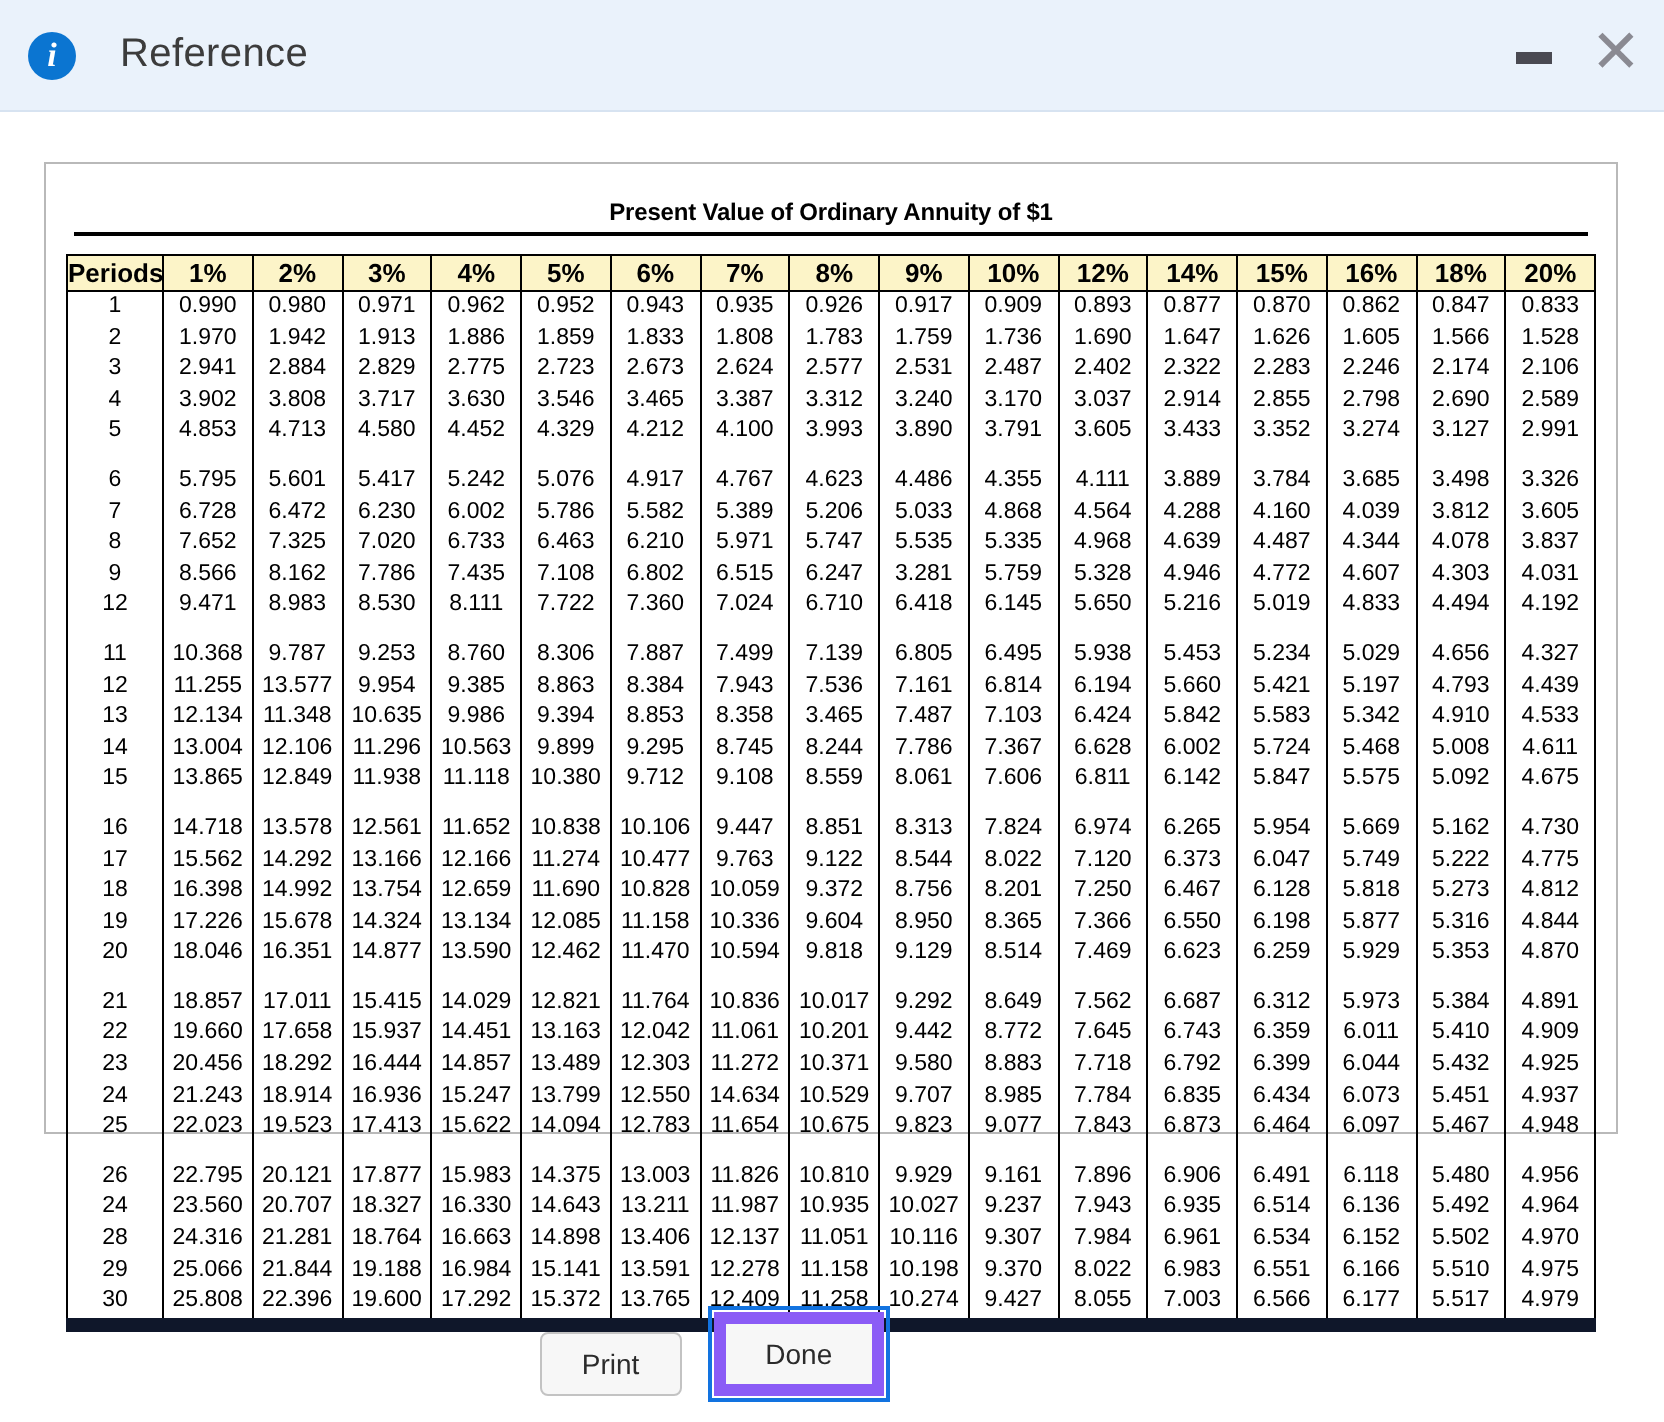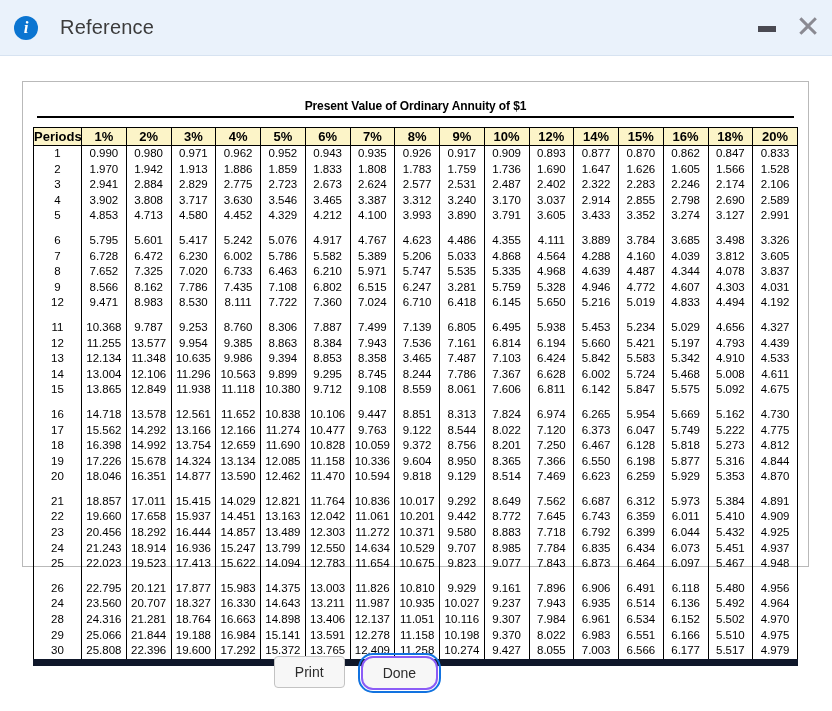--- a/index.html
+++ b/index.html
@@ -154,39 +154,39 @@
   col.c-period { width: 48px; }
 
   
   #footer {
     position: absolute;
     left: 0;
     top: 600px;
     width: 712px;
     display: flex;
     justify-content: center;
-    align-items: flex-start;
+    align-items: flex-end;
     gap: 16px;
   }
   .btn {
     font-family: "Liberation Sans", sans-serif;
     font-size: 14px;
     color: #2b2b2b;
     background: #f7f7f7;
     border: 1px solid #c3c3c3;
     border-radius: 4px;
     padding: 7px 20px;
     min-width: 62px;
     cursor: pointer;
   }
   .btn.focused {
-    border: 2px solid #8b5cf6;
+    border: 6px solid #8b5cf6;
     outline: 2px solid #1273e0;
     outline-offset: 1px;
-    border-radius: 12px;
+    border-radius: 0;
   }
 </style>
 </head>
 <body>
 
 <div id="titlebar">
   <div id="info-icon">i</div>
   <div id="window-title">Reference</div>
   <div class="winbtns">
     <div id="minimize-btn"></div>

